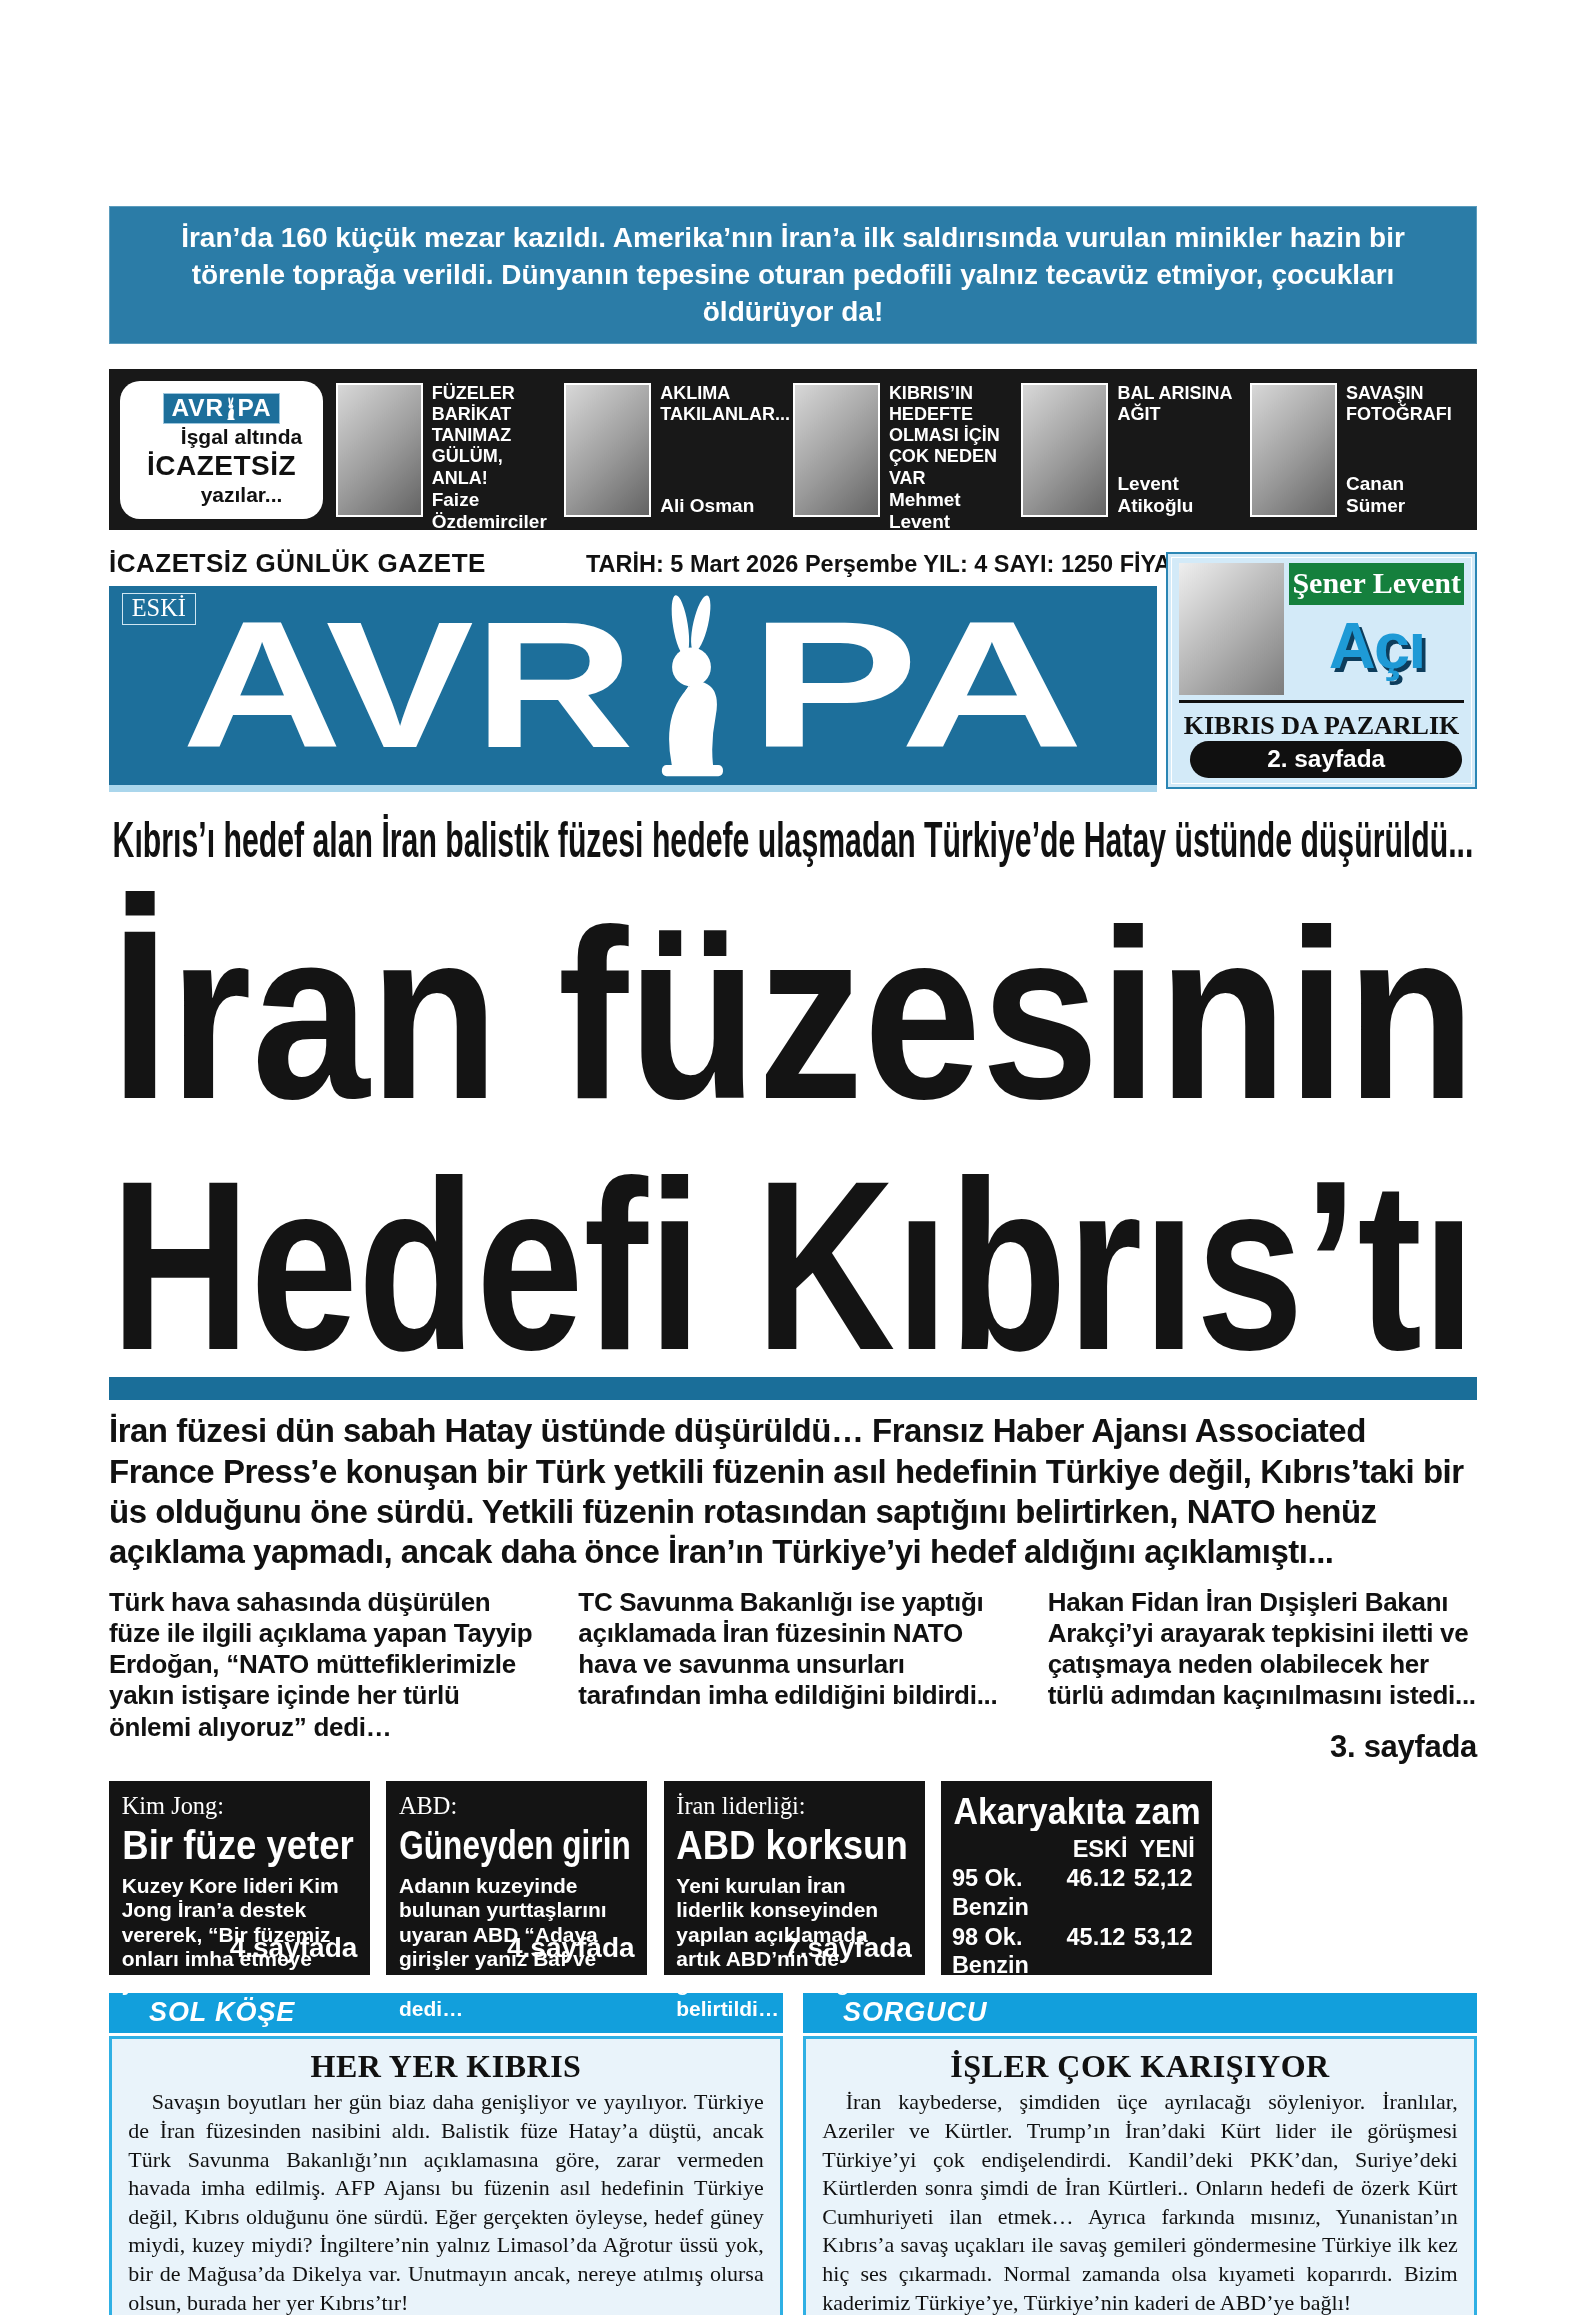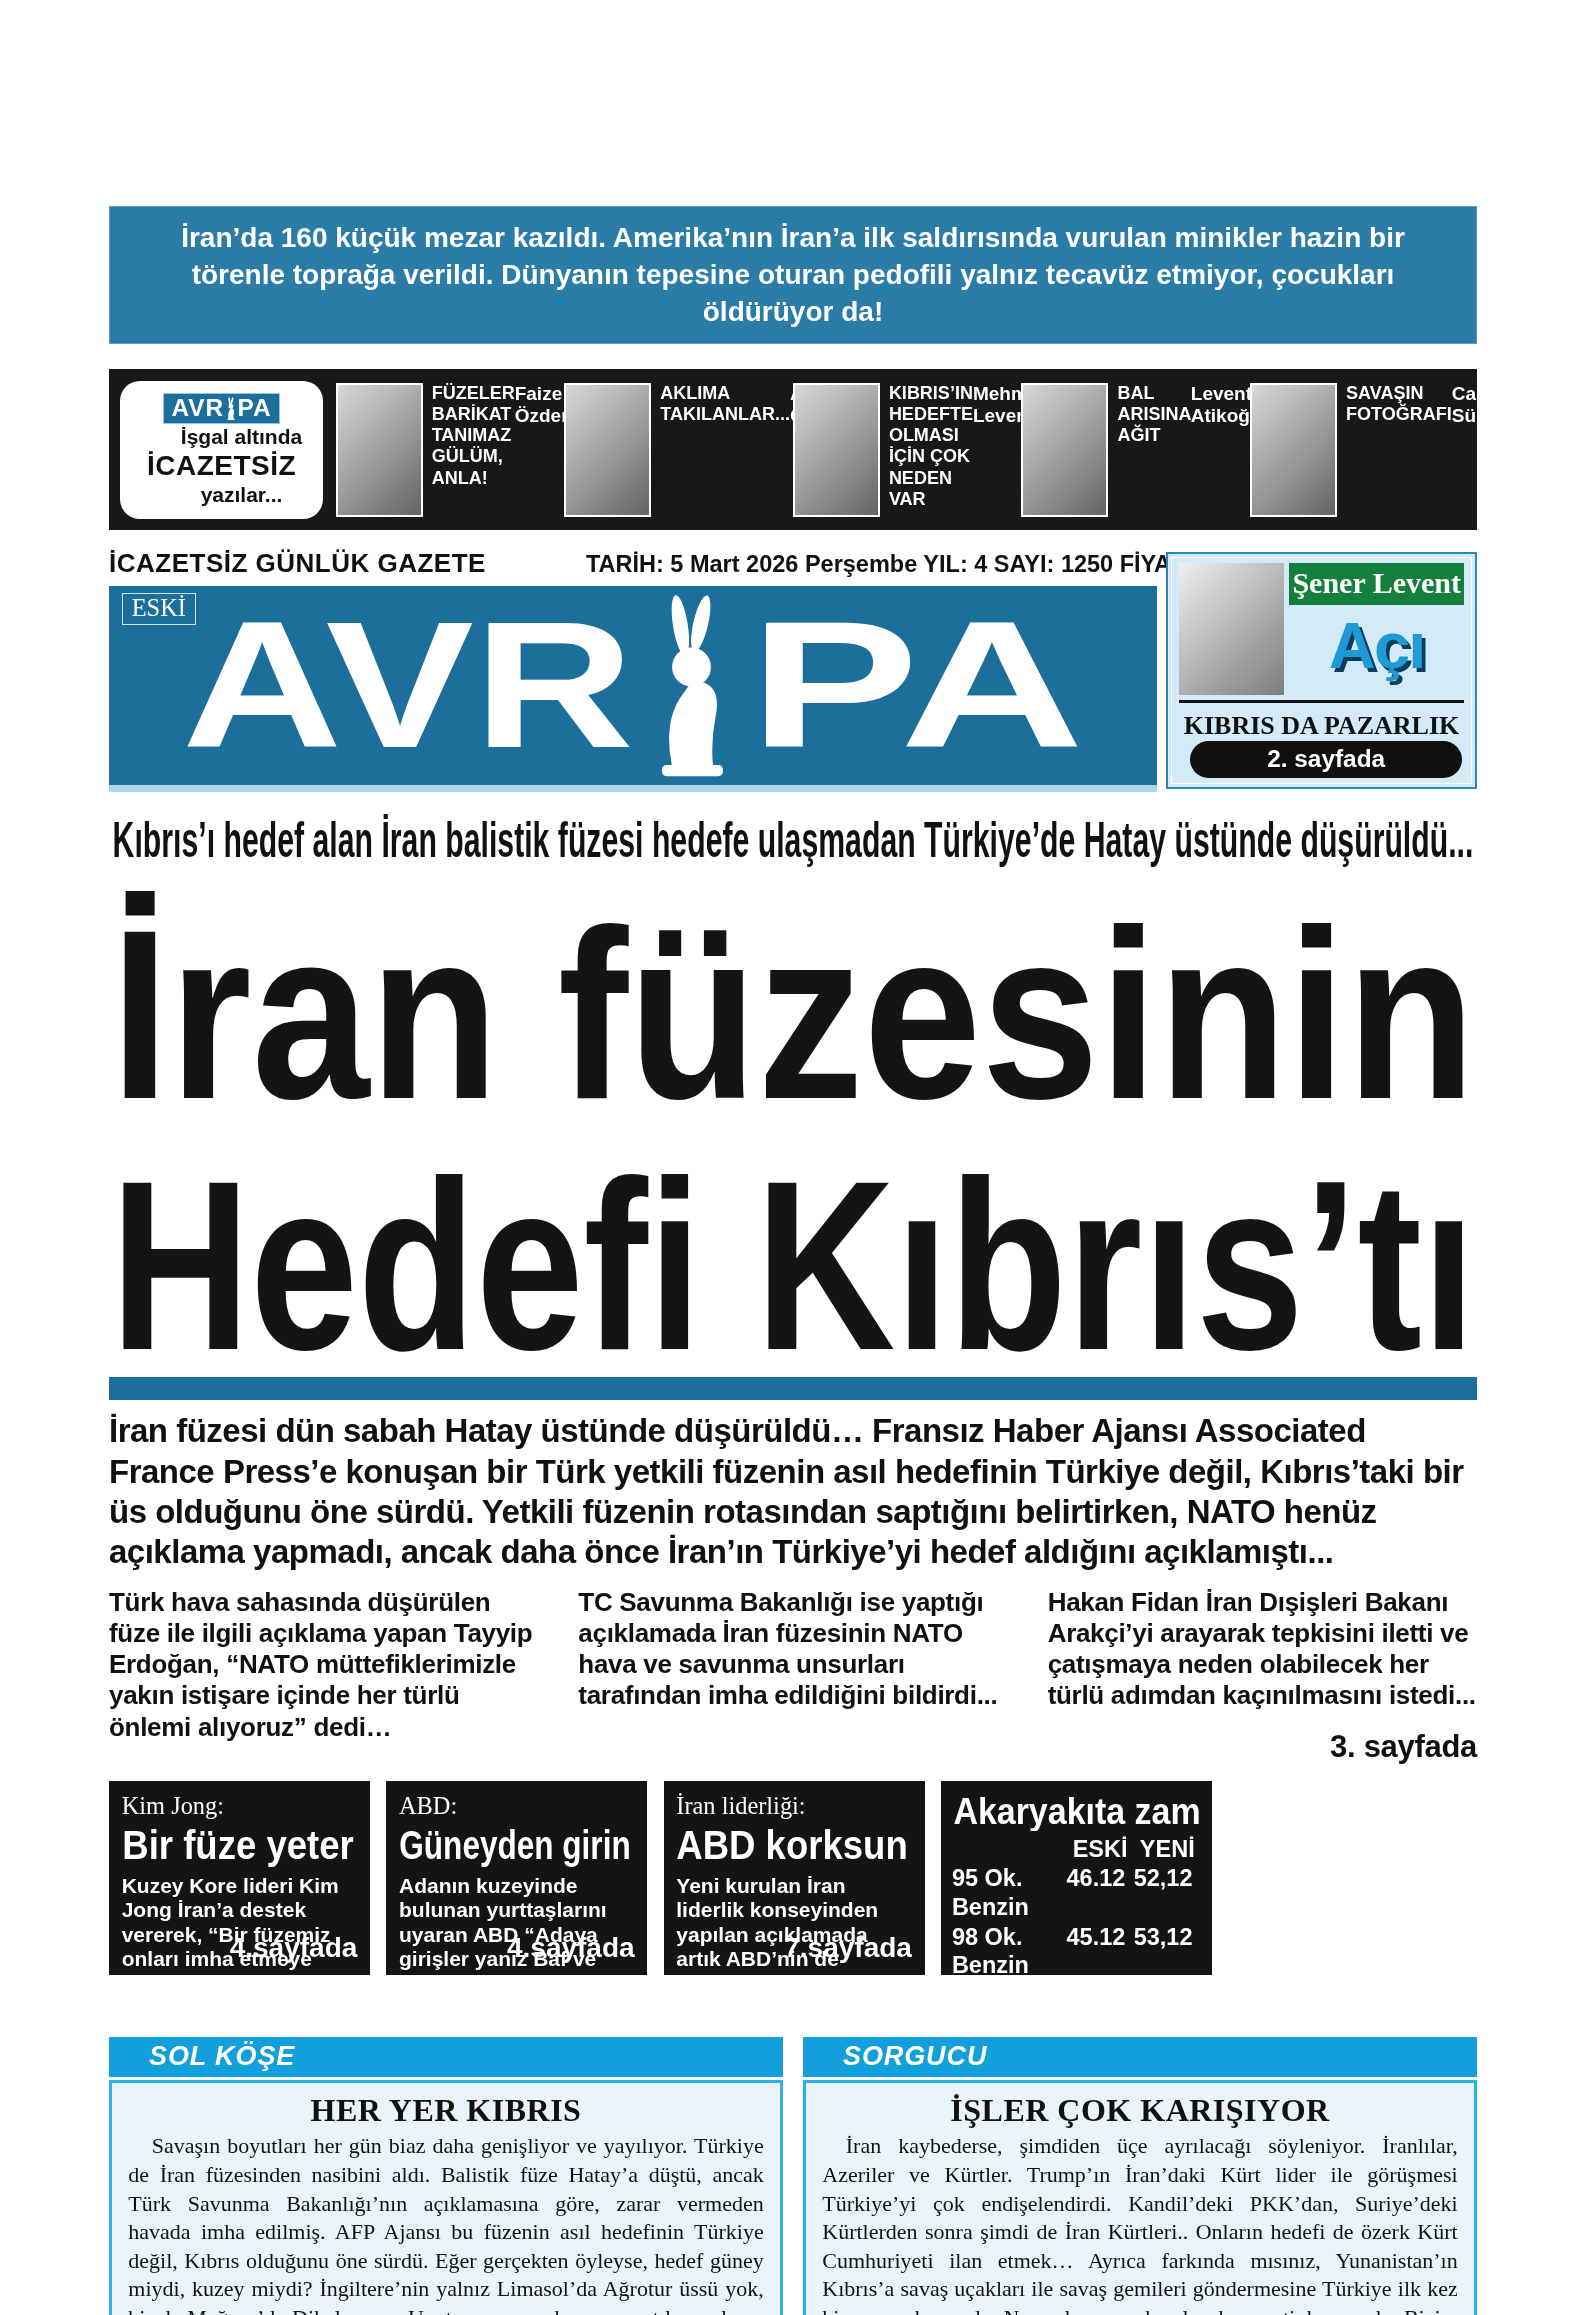--- a/index.html
+++ b/index.html
@@ -36,21 +36,21 @@
     padding:0.9px 7.2px;letter-spacing:0.9px;display:flex;align-items:center;border:1.8px solid #9cc6dd;
   }
   .promo-logo svg{margin:0 0.9px;}
   .promo-line1,.promo-line3{font-weight:bold;font-size:21px;margin-left:40px;}
   .promo-line2{font-weight:bold;font-size:28px;letter-spacing:0.5px;}
   .col-item{display:flex;gap:9px;flex:1;min-width:0;}
   .headshot{
     width:87px;height:134px;flex:none;border:2.7px solid #fff;
     background:linear-gradient(135deg,#d8d8d8 0%,#9a9a9a 55%,#636363 100%);
   }
-  .col-txt{display:flex;flex-direction:row;justify-content:space-between;height:134px;min-width:0;}
+  .col-txt{display:flex;flex-direction:column;justify-content:space-between;height:134px;min-width:0;}
   .col-title{color:#fff;font-weight:bold;font-size:18px;line-height:1.18;}
   .col-name{color:#fff;font-weight:bold;font-size:19px;}
 
   
   .dateline-row{display:flex;align-items:baseline;margin-top:18px;height:36px;}
   .tagline{font-weight:bold;font-size:26px;letter-spacing:0.5px;}
   .dateline{font-weight:bold;font-size:23.5px;margin-left:100px;}
 
   
   .mast-row{display:flex;gap:9px;margin-top:1.8px;}
@@ -118,21 +118,21 @@
   .fuel-table{display:grid;grid-template-columns:1.45fr 0.85fr 0.85fr;row-gap:0.9px;margin-top:3.6px;}
   .fuel-table div{font-weight:bold;font-size:23.5px;line-height:1.22;}
   .fuel-h{text-align:center;}
   .fuel-num{text-align:left;}
 
   
   .bottomrow{display:flex;gap:20px;margin-top:18px;}
   .bcol{width:674px;flex:none;}
   .bcol-head{
     background:var(--cyan);color:#fff;font-weight:bold;font-style:italic;
-    font-size:27px;padding:3.6px 0 5.4px 40px;letter-spacing:0.9px;margin-top:44px;
+    font-size:27px;padding:3.6px 0 5.4px 40px;letter-spacing:0.9px;
   }
   .bcol-box{
     border:3.6px solid #2fb0e4;background:var(--panel-bg);margin-top:2.7px;
     padding:9px 16.3px 40px;position:relative;min-height:228px;
   }
   .bcol-title{
     font-family:"Liberation Serif",serif;font-weight:bold;font-size:32px;text-align:center;
     margin-bottom:3.6px;letter-spacing:0.5px;
   }
   .bcol-body{

